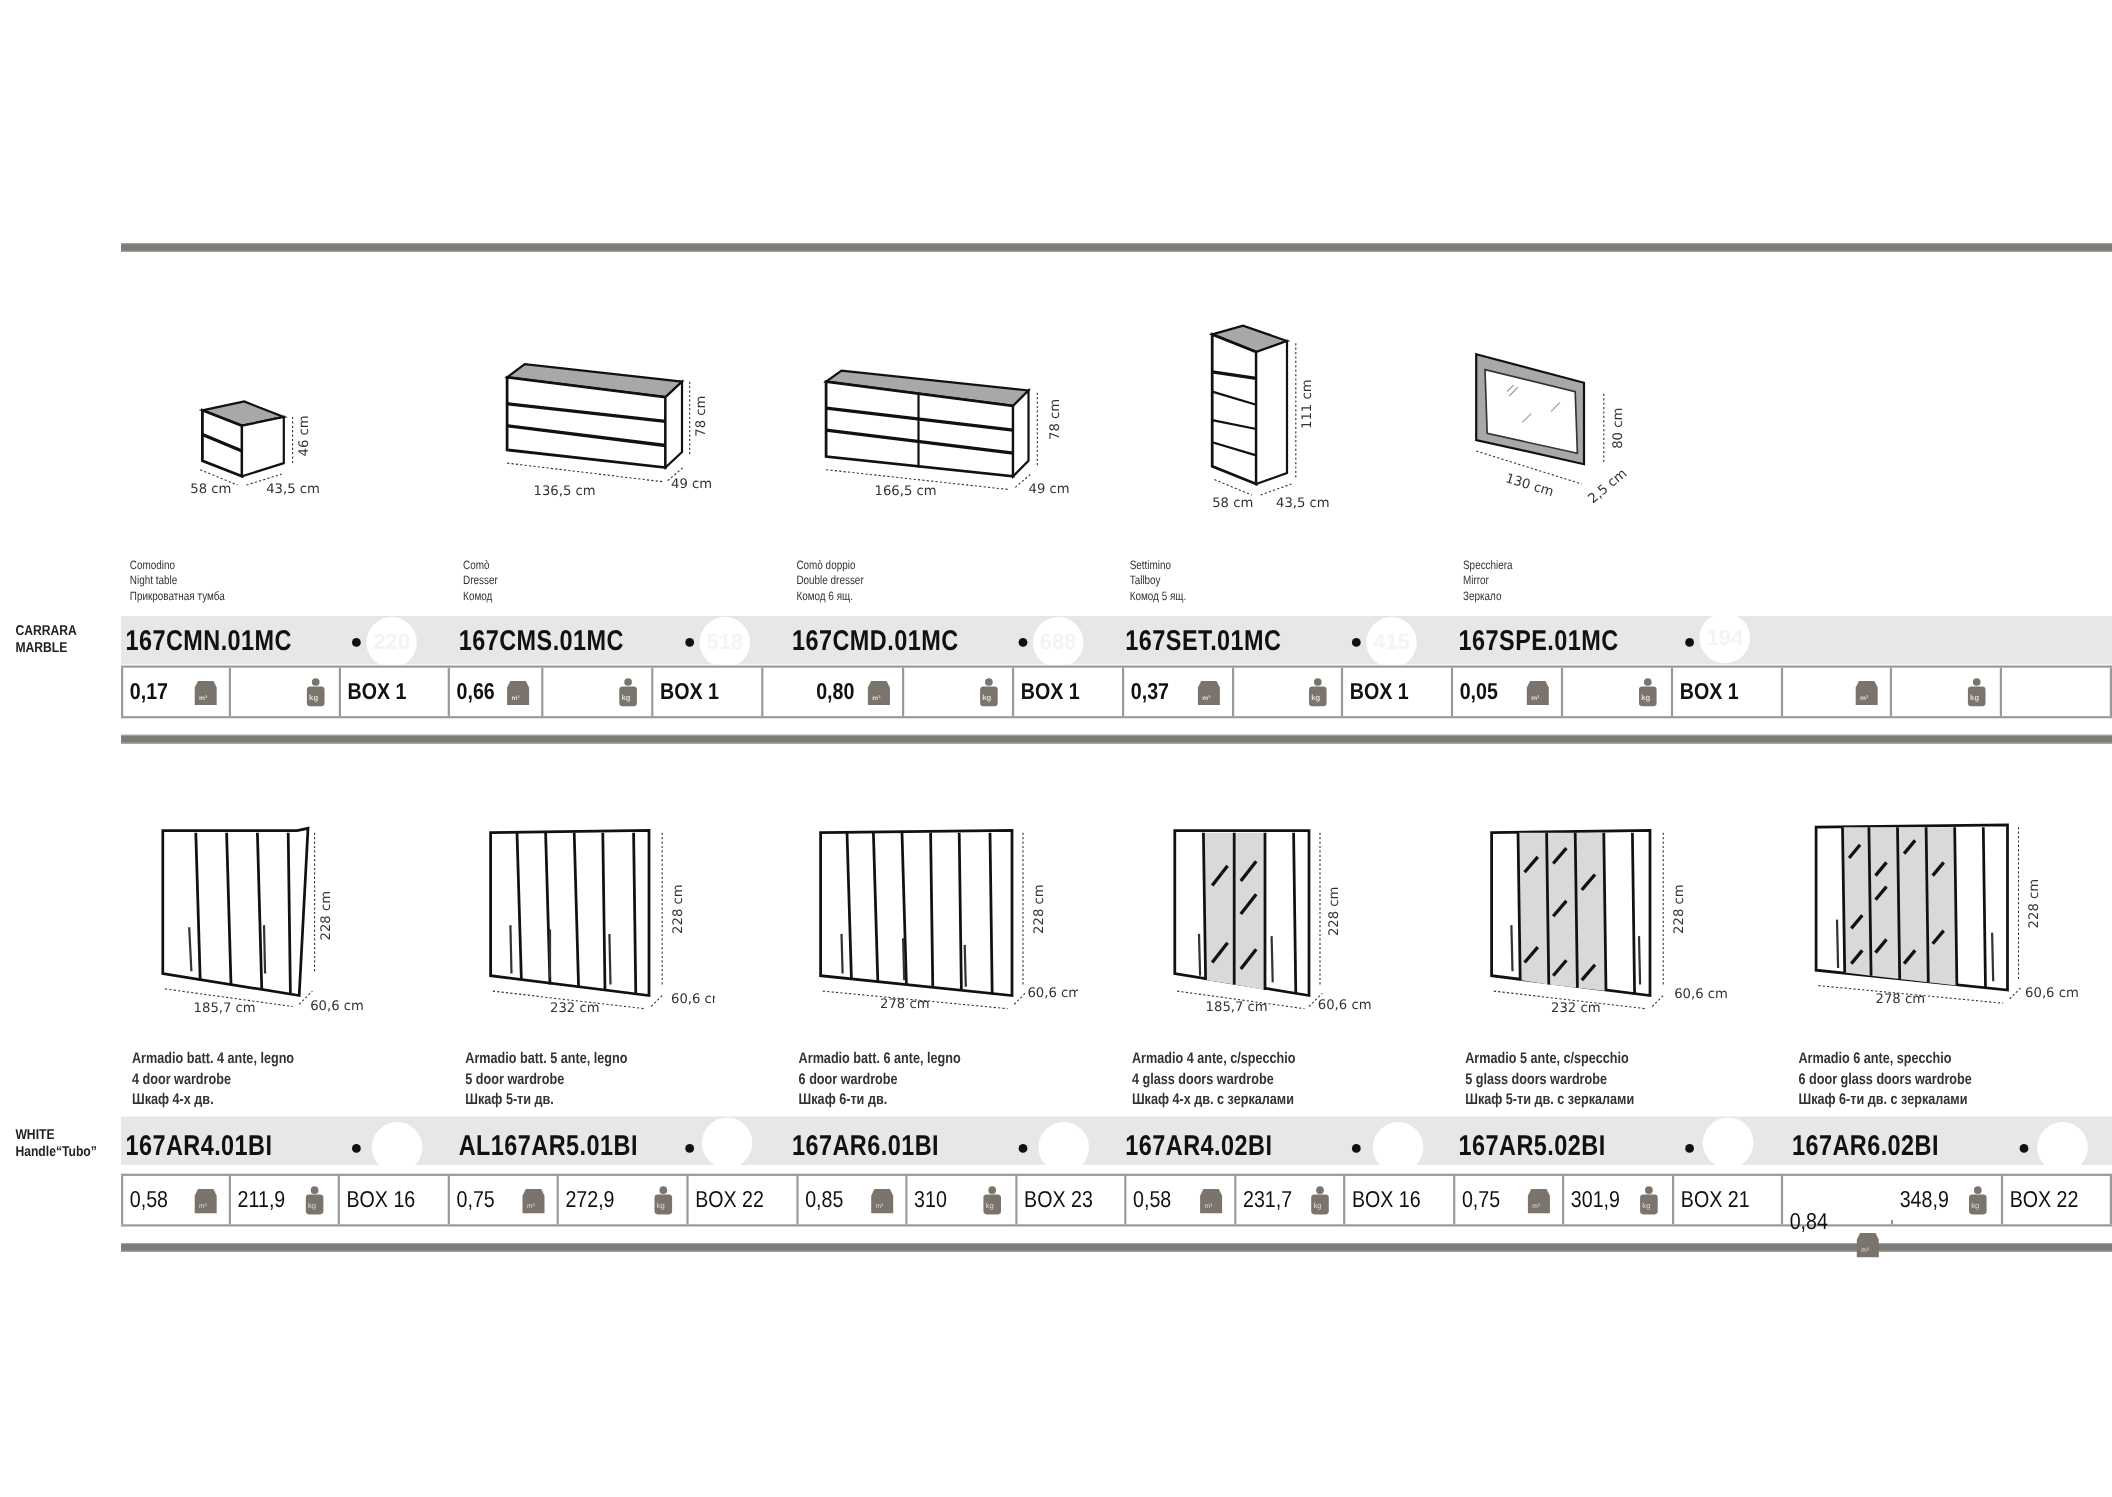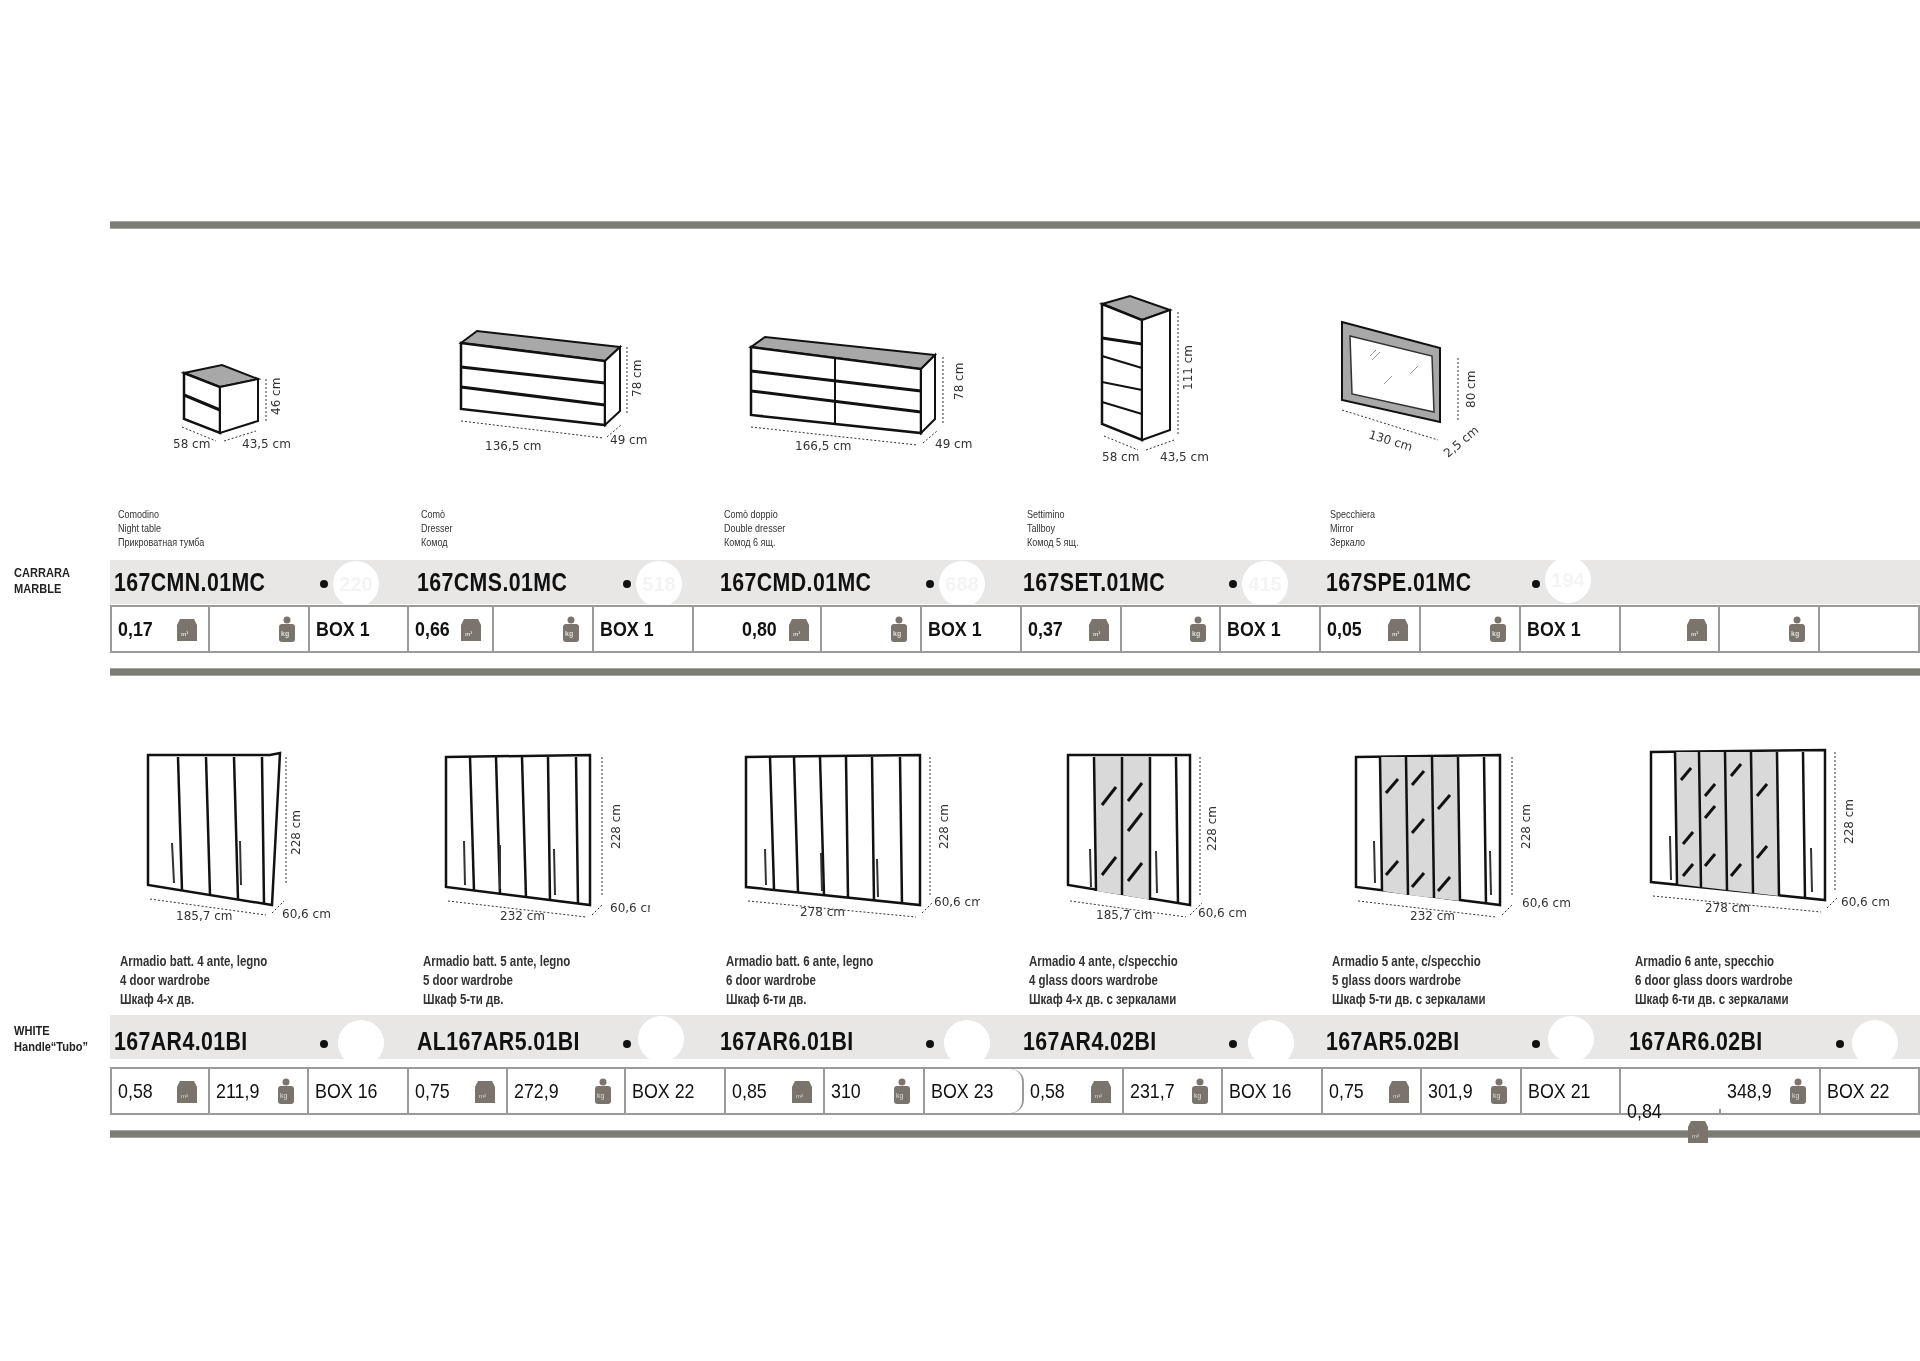--- a/index.html
+++ b/index.html
@@ -498,21 +498,21 @@
         </svg>
       </div>
     <div class="cell" style="width:101px;">
         <span class="val">310</span>
         <svg class="ico" viewBox="0 0 22 28">
           <circle cx="11" cy="5" r="3.5" fill="#7a746c"></circle>
           <rect x="3" y="9" width="16" height="18" rx="3" fill="#7a746c"></rect>
           <text x="5" y="21" font-size="7" fill="#ddd">kg</text>
         </svg>
       </div>
-    <div class="cell" style="width:101px;border-radius:13px;">
+    <div class="cell" style="width:101px;">
         <span class="val">BOX 23</span>
       </div>
     <div class="cell" style="width:101px;">
         <span class="val">0,58</span>
         <svg class="ico" viewBox="0 0 22 28">
           <path d="M4 4 h14 l3 6 v16 h-20 v-16z" fill="#7a746c"></path>
           <text x="5" y="21" font-size="6" fill="#ddd">m³</text>
         </svg>
       </div>
     <div class="cell" style="width:101px;">

